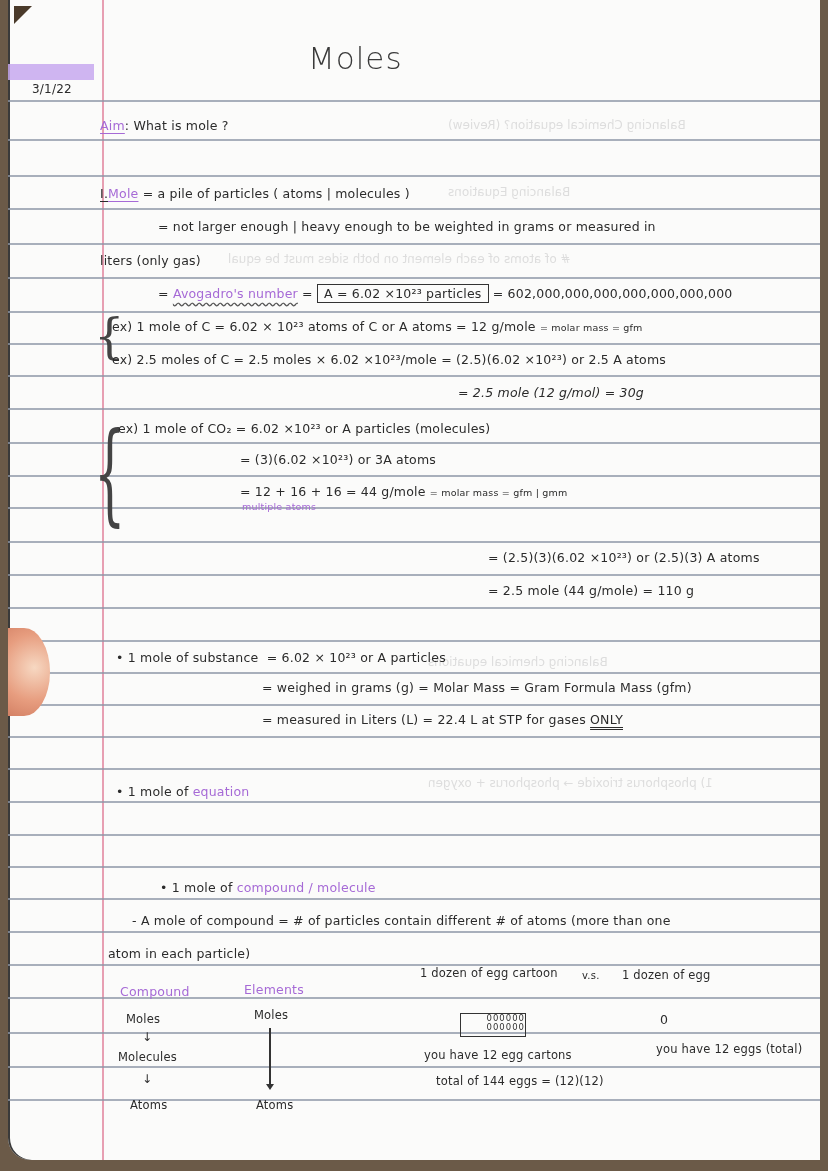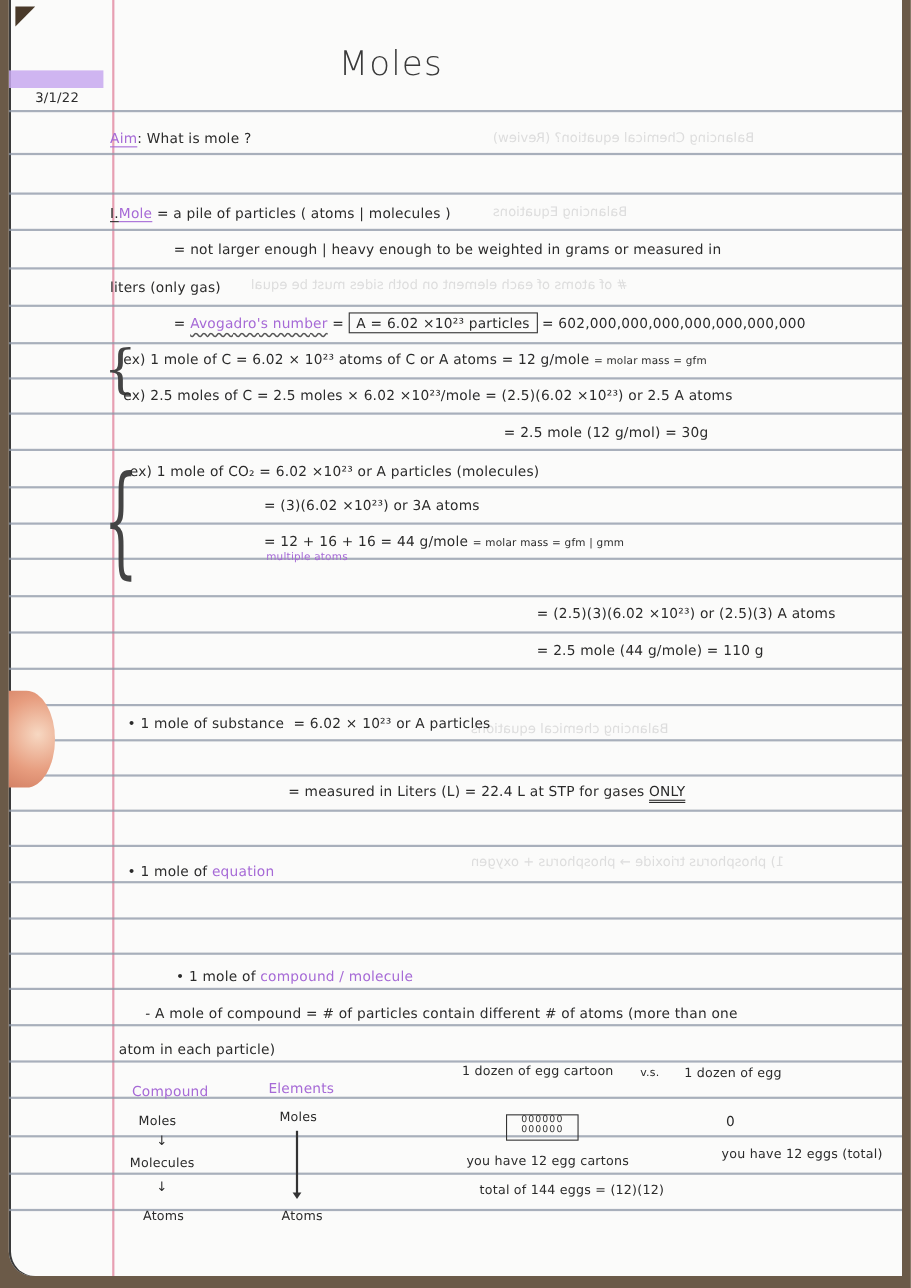--- a/index.html
+++ b/index.html
@@ -40,21 +40,21 @@
   .purple { color: #a66ad6; }
   .small { font-size: 9.5px; }
   .title { font-size: 31px; font-weight: 300; color: #3a3a3a; letter-spacing: 1px; }
   .box { border: 1.5px solid #333; padding: 1px 6px; }
   .wavy { text-decoration: underline wavy #555; text-underline-offset: 4px; }
   .under { text-decoration: underline; text-underline-offset: 3px; }
   .brace { position: absolute; font-size: 58px; color: #444; font-family: "DejaVu Serif", serif; line-height: 1; }
   .circle { border: 1.5px solid #a66ad6; border-radius: 50%; padding: 0 3px; }
   .carton {
     position: absolute; left: 452px; top: 1013px; width: 64px; height: 22px; border: 1.5px solid #333;
-    font-size: 8.5px; line-height: 9px; letter-spacing: 1px; text-align: center; color: #333;
+    font-size: 8.5px; line-height: 9px; letter-spacing: 1px; text-align: right; color: #333;
   }
   .arrow-v { position: absolute; width: 1.5px; background: #333; }
   .arrow-v::after {
     content: ""; position: absolute; bottom: -4px; left: -3px; width: 0; height: 0;
     border-left: 4px solid transparent; border-right: 4px solid transparent; border-top: 6px solid #333;
   }
   .ghost { position: absolute; white-space: nowrap; color: #ddd; font-size: 12px; transform: scaleX(-1); }
 </style>
 </head>
 <body>
@@ -122,37 +122,38 @@
     <span class="box">A = 6.02 ×10²³ particles</span>
     <span>= 602,000,000,000,000,000,000,000</span>
   </div>
 
   <div class="brace" style="left:86px; top:312px; font-size:48px;">{</div>
   <div class="hw" style="left:104px; top:319px;">
     <span>ex) 1 mole of C = 6.02 × 10²³ atoms of C or A atoms = 12 g/mole</span>
     <span class="small">= molar mass = gfm</span>
   </div>
   <div class="hw" style="left:104px; top:352px;">ex) 2.5 moles of C = 2.5 moles × 6.02 ×10²³/mole = (2.5)(6.02 ×10²³) or 2.5 A atoms</div>
-  <div class="hw" style="left:450px; top:385px;">= 2.5 mole (12 g/mol) = 30g</div>
+  <div class="hw" style="left:450px; top:385px;font-style:italic;">= 2.5 mole (12 g/mol) = 30g</div>
 
   <div class="brace" style="left:86px; top:418px; font-size:110px; transform:scaleX(.45); transform-origin:left;">{</div>
   <div class="hw" style="left:110px; top:421px;">ex) 1 mole of CO₂ = 6.02 ×10²³ or A particles (molecules)</div>
   <div class="hw" style="left:232px; top:452px;">= (3)(6.02 ×10²³) or 3A atoms</div>
   <div class="hw" style="left:232px; top:484px;">
     <span>= 12 + 16 + 16 = 44 g/mole</span>
     <span class="small">= molar mass = gfm | gmm</span>
   </div>
   <div class="hw purple small" style="left:234px; top:501px;">multiple atoms</div>
   <div class="hw" style="left:480px; top:550px;">= (2.5)(3)(6.02 ×10²³) or (2.5)(3) A atoms</div>
   <div class="hw" style="left:480px; top:583px;">= 2.5 mole (44 g/mole) = 110 g</div>
 
   <div class="hw" style="left:108px; top:650px;">
     <span>• 1 mole of substance</span>
     &nbsp;<span>= 6.02 × 10²³ or A particles</span>
   </div>
+  <div class="hw" style="left:254px; top:680px;">= weighed in grams (g) = Molar Mass = Gram Formula Mass (gfm)</div>
   <div class="hw" style="left:254px; top:712px;">
     <span>= measured in Liters (L) = 22.4 L at STP for gases</span>
     <span class="under" style="text-decoration-style:double;">ONLY</span>
   </div>
 
   <div class="hw" style="left:108px; top:784px;">
     <span>• 1 mole of</span>
     <span class="purple">equation</span>
   </div>
 

